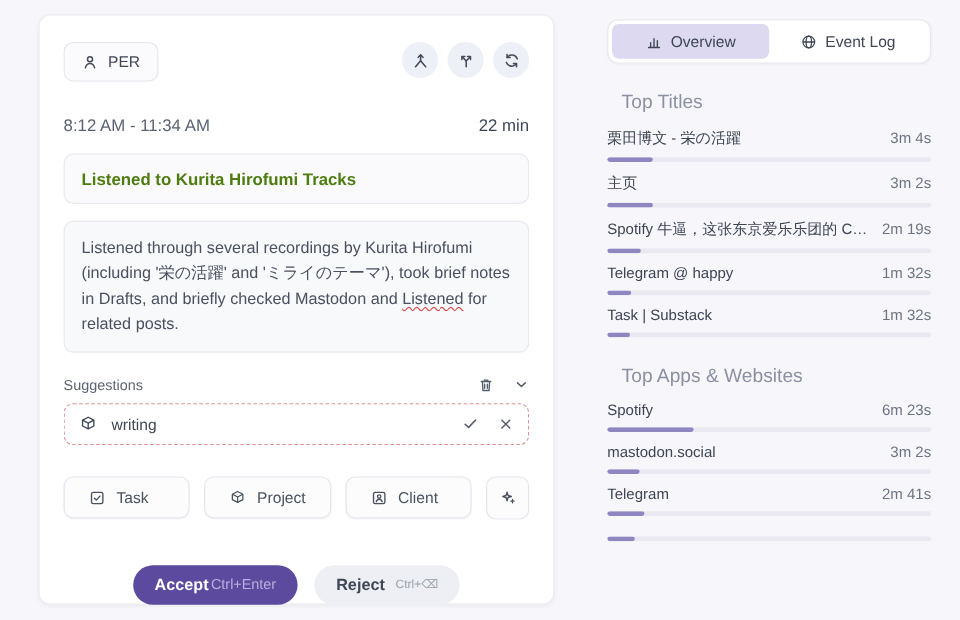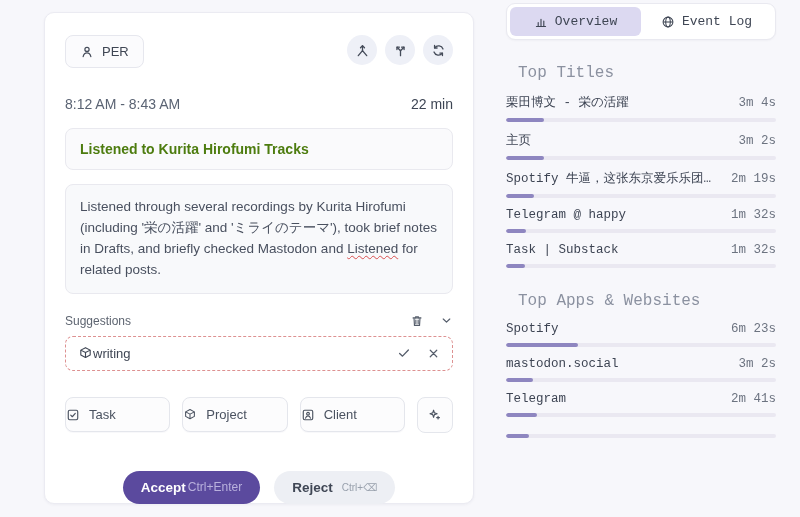--- a/index.html
+++ b/index.html
@@ -8,21 +8,21 @@
     font-family: "Liberation Sans", "DejaVu Sans", sans-serif;
     background: #f7f7fb;
     color: #3f4654;
     position: relative;
     overflow: hidden;
   }
   .stage { position:absolute; inset:0; }
 
   
   .card {
-    position:absolute; left:44px; top:12px; width:430px; height:492px;
+    position:absolute; left:32px; top:12px; width:430px; height:492px;
     background:#ffffff; border:1px solid #ebebf2; border-radius:10px;
     box-shadow:0 1px 3px rgba(40,40,80,.05);
     padding:22px 20px;
   }
   .card-top { display:flex; justify-content:space-between; align-items:flex-start; }
   .chip {
     display:inline-flex; align-items:center; gap:8px;
     border:1px solid #e6e7ee; background:#fbfbfd; border-radius:8px;
     padding:8px 14px; font-size:13px; color:#3f4654; cursor:pointer;
   }
@@ -51,28 +51,28 @@
   .sugg-head { margin-top:20px; display:flex; justify-content:space-between; align-items:center; }
   .sugg-label { font-size:12px; color:#5d6470; }
   .sugg-head-icons { display:flex; gap:16px; align-items:center; color:#555d6b; }
   .icon-btn { background:none; border:none; color:#555d6b; cursor:pointer; display:flex; align-items:center; }
 
   .sugg-item {
     margin-top:8px; border:1.5px dashed #dd9191; border-radius:8px;
     padding:9px 12px; display:flex; justify-content:space-between; align-items:center;
     cursor:pointer; background:#fff;
   }
-  .sugg-left { display:flex; align-items:center; gap:0; font-size:13px; color:#3f4654; }
+  .sugg-left { display:flex; align-items:center; gap:12px; font-size:13px; color:#3f4654; }
   .sugg-actions { display:flex; gap:16px; align-items:center; color:#555d6b; }
 
   .assign-row { margin-top:26px; display:flex; gap:12px; align-items:center; }
   .assign-btn {
     flex:1; display:flex; align-items:center; gap:9px;
     border:1px solid #e4e6ec; background:#fcfcfd; border-radius:8px;
-    padding:9px 0; font-size:13px; color:#4a5260; cursor:pointer;
+    padding:9px 20px; font-size:13px; color:#4a5260; cursor:pointer;
     box-shadow:0 1px 1px rgba(40,40,80,.03); font-family:inherit;
   }
   .square-btn {
     width:36px; height:36px; flex:0 0 36px; border:1px solid #e4e6ec; background:#fcfcfd;
     border-radius:8px; display:flex; align-items:center; justify-content:center;
     color:#4a5260; cursor:pointer;
   }
 
   .footer { margin-top:38px; display:flex; justify-content:center; gap:14px; }
   .accept-btn {
@@ -82,21 +82,21 @@
   }
   .accept-btn .shortcut { color:#b9b1dd; font-weight:400; font-size:12px; }
   .reject-btn {
     border:none; background:#edeff4; color:#3f4654; border-radius:18px;
     padding:9px 18px; font-size:13.5px; font-weight:600; cursor:pointer;
     display:flex; align-items:center; gap:9px; font-family:inherit;
   }
   .reject-btn .shortcut { color:#98a0ac; font-weight:400; font-size:10px; }
 
   
-  .panel { position:absolute; left:506px; top:3px; width:270px;font-family:Liberation Mono, monospace; }
+  .panel { position:absolute; left:506px; top:16px; width:270px; }
   .tabbar {
     background:#ffffff; border:1px solid #e9e9f0; border-radius:9px;
     padding:3px; display:flex; box-shadow:0 1px 2px rgba(40,40,80,.04);
   }
   .tab {
     flex:1; display:flex; align-items:center; justify-content:center; gap:7px;
     border:none; background:transparent; border-radius:6px; padding:7px 4px;
     font-size:13px; color:#3f4654; cursor:pointer; font-family:inherit;
   }
   .tab.active { background:#dcd9f1; }
@@ -156,21 +156,21 @@
               <path d="M3.8 2.6v2.7h2.7"></path>
               <path d="M3.2 9.6a5.1 5.1 0 0 0 8.9 1.3"></path>
               <path d="M12.2 13.4v-2.7H9.5"></path>
             </svg>
           </span>
         </button>
       </div>
     </div>
 
     <div class="time-row">
-      <span>8:12 AM - 8:43 AM</span>
+      <span>8:12 AM - 11:34 AM</span>
       <span class="dur">22 min</span>
     </div>
 
     <div class="title-input" role="textbox">Listened to Kurita Hirofumi Tracks</div>
 
     <div class="desc-box" role="textbox">
       <span>Listened through several recordings by Kurita Hirofumi (including '栄の活躍' and 'ミライのテーマ'), took brief notes in Drafts, and briefly checked Mastodon and </span><span class="squiggle">Listened</span><span> for related posts.</span>
     </div>
 
     <div class="sugg-head">

